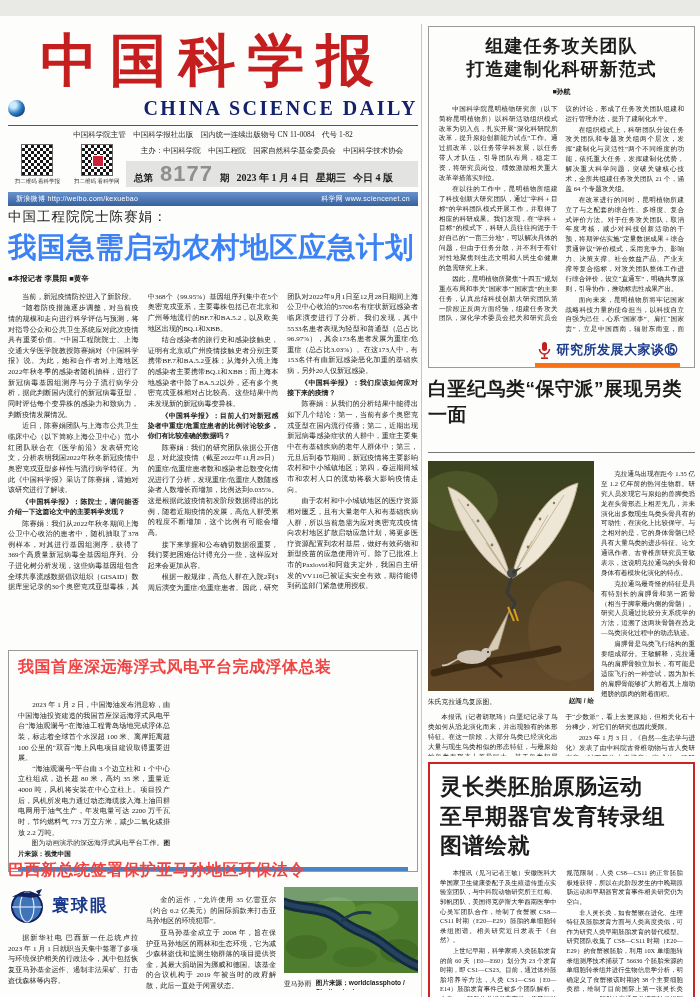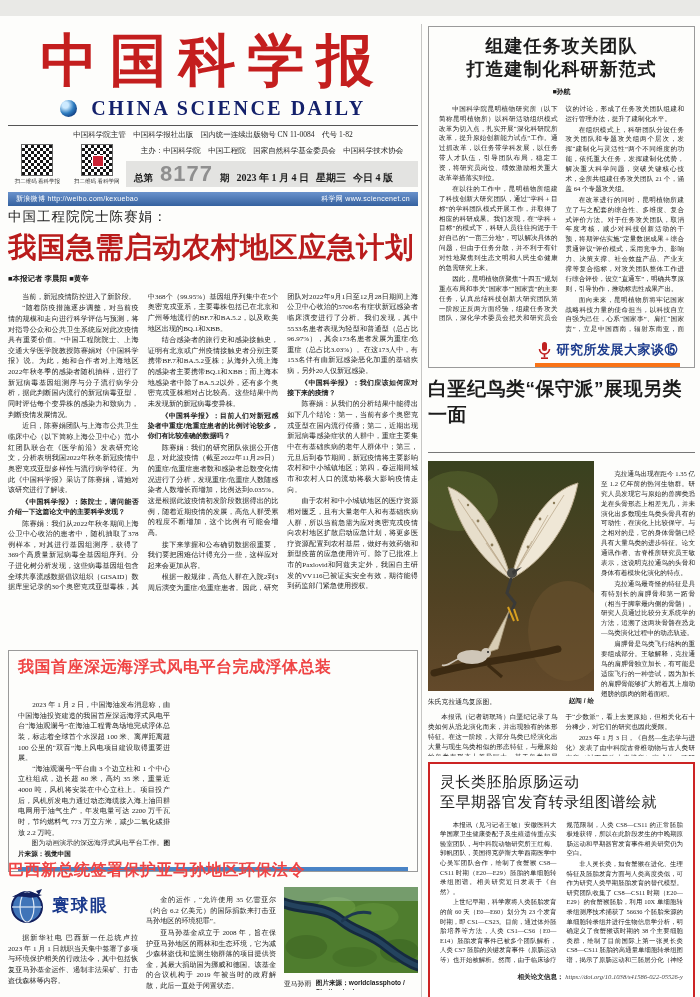--- a/index.html
+++ b/index.html
@@ -4,21 +4,21 @@
 <style>
   html,body{margin:0;padding:0;background:#e9e9e6;}
   #page{position:relative;width:700px;height:997px;margin:16px auto;background:#fdfdfb;overflow:hidden;
         font-family:"Liberation Serif","DejaVu Serif",serif;color:#1c1c1c;}
   .abs{position:absolute;box-sizing:border-box;}
   .sans{font-family:"Liberation Sans","DejaVu Sans",sans-serif;}
   
   .mast{left:8px;top:8px;width:410px;}
   .mast-title{text-align:center;font-size:57px;line-height:1.25;font-weight:bold;color:#c41e1e;
               letter-spacing:12px;font-family:"DejaVu Serif","Liberation Serif",serif;}
-  .mast-en{display:flex;align-items:center;justify-content:center;gap:14px;margin-top:2px;}
+  .mast-en{display:flex;align-items:center;justify-content:space-between;gap:14px;margin-top:2px;}
   .globe{width:17px;height:17px;border-radius:50%;
          background:radial-gradient(circle at 32% 30%,#cdeaff 0 18%,#2f7dc0 50%,#0a2f73 85%);}
   .mast-en .en{font-size:20px;font-weight:bold;letter-spacing:2.5px;color:#14216b;}
   .mast-rule{border-top:1.5px solid #555;margin-top:5px;}
   .mast-line1{font-size:7.5px;text-align:center;margin-top:4px;color:#222;}
   .mast-grid{display:flex;margin-top:4px;}
   .qrs{display:flex;gap:14px;width:118px;justify-content:center;}
   .qrwrap{text-align:center;}
   .qr{position:relative;width:30px;height:30px;border:1px solid #666;margin:0 auto;
       background:conic-gradient(#161616 25%,#fff 0 50%,#161616 0 75%,#fff 0) 0 0/6px 6px;}
@@ -30,21 +30,21 @@
              gap:7px;white-space:nowrap;}
   .issue-bar .small{font-size:9.5px;font-weight:bold;}
   .issue-num{font-size:22px;font-weight:bold;color:#8f8f8f;font-family:"Liberation Sans",sans-serif;letter-spacing:1px;line-height:1;}
   .issue-bar .date{font-size:10px;font-weight:bold;}
   .blue-bar{margin-top:5px;height:14px;background:linear-gradient(#6a92cc,#35619f);display:flex;
             align-items:center;justify-content:space-between;padding:0 8px;color:#fff;font-size:7px;}
   .blue-bar .sans{letter-spacing:.3px;}
   
   .main-art{left:8px;top:192px;width:410px;height:438px;overflow:hidden;}
   .kicker{font-size:13.5px;color:#222;letter-spacing:1px;}
-  .headline{font-size:28.5px;font-weight:bold;color:#b91c1c;letter-spacing:.5px;line-height:1.25;margin-top:4px;}
+  .headline{font-size:28.5px;font-weight:bold;color:#3b82f6;letter-spacing:.5px;line-height:1.25;margin-top:4px;}
   .byline{font-size:7.5px;font-weight:bold;margin-top:8px;color:#222;}
   .cols{margin-top:8px;font-size:7.1px;line-height:1.5;}
   .cols p{margin:0 0 1px 0;text-indent:2em;text-align:justify;}
   .cols p.q{font-weight:bold;font-family:"Liberation Sans",sans-serif;font-size:6.9px;}
   .main-cols{column-count:3;column-gap:9px;height:340px;overflow:hidden;}
   
   .wind{left:8px;top:634px;width:410px;height:222px;border:1px solid #9a9a9a;padding:6px 9px;overflow:hidden;}
   .sec-title{font-size:16px;font-weight:bold;letter-spacing:.5px;color:#ef4444;}
   .wind-row{display:flex;gap:8px;margin-top:6px;flex-direction:column;}
   .wind-text{width:152px;font-size:7.1px;line-height:1.5;}
@@ -76,21 +76,21 @@
   .bird-row{display:flex;gap:7px;margin-top:8px;}
   .bird-imgcol{width:166px;}
   .bird-textcol{flex:1;font-size:6.6px;line-height:1.5;}
   .bird-bottom{column-count:2;column-gap:8px;height:62px;overflow:hidden;margin-top:5px;font-size:6.6px;}
   .ref{FONT-SIZE:6.6px;text-align:right;margin-top:3px;}
   .ref .ref-label{font-weight:bold;}
   .ref .doi{font-style:italic;color:#444;}
   
   .primate{left:428px;top:746px;width:267px;height:246px;border:2.5px solid #cc2424;padding:8px 10px;
            background:#fff;overflow:hidden;}
-  .primate-title{font-size:15px;font-weight:normal;line-height:1.35;letter-spacing:.5px;}
+  .primate-title{font-size:22px;font-weight:bold;line-height:1.35;letter-spacing:.5px;}
   .primate-cols{column-count:2;column-gap:10px;height:150px;overflow:hidden;margin-top:7px;font-size:6.4px;}
 </style>
 </head>
 <body>
 
 <div id="page">
 
   <div class="abs mast">
     <div class="mast-title">中国科学报</div>
     <div class="mast-en">

